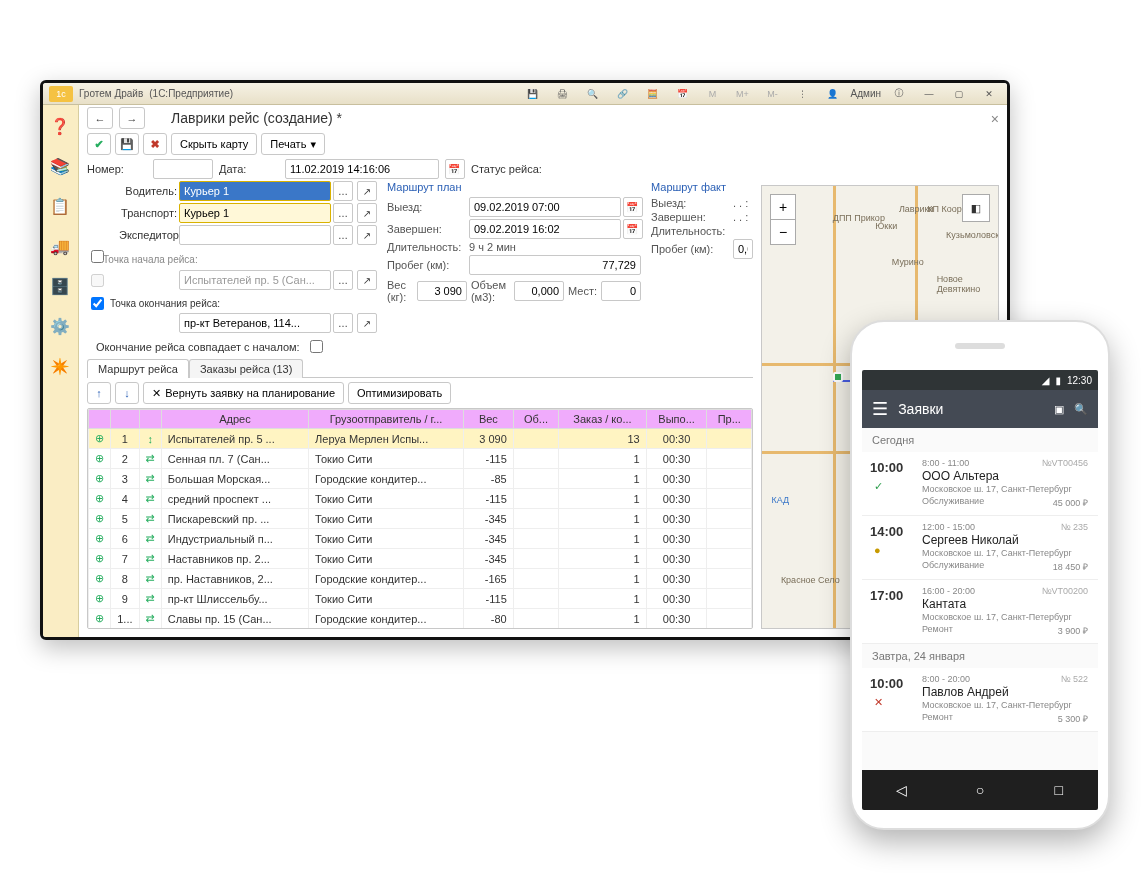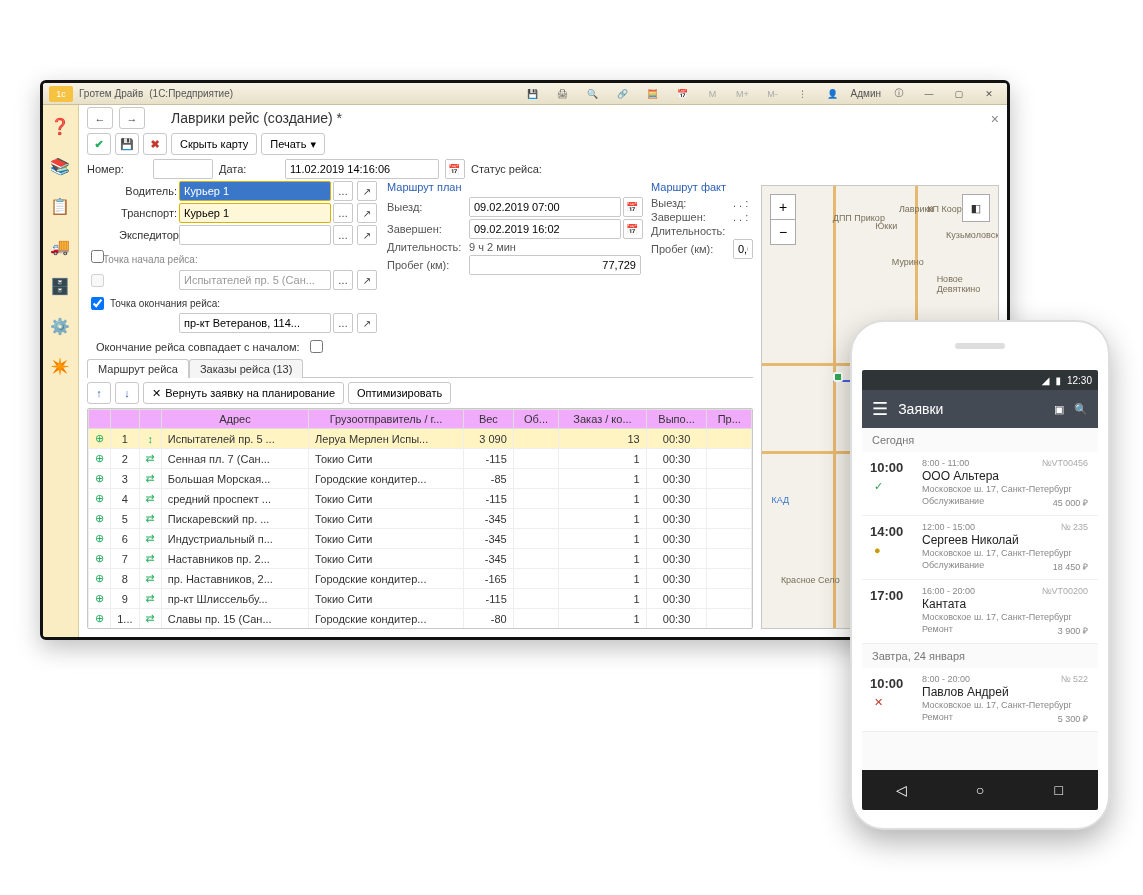--- a/index.html
+++ b/index.html
@@ -312,20 +312,28 @@
                   <input class="input" value="09.02.2019 07:00" style="">
                   <div class="mini">📅</div>
                   <span class="readonly">Завершен:</span>
                   <input class="input" value="09.02.2019 16:02" style="">
                   <div class="mini">📅</div>
                   <span class="readonly">Длительность:</span>
                   <span class="readonly" style="grid-column:2/4;">9 ч 2 мин</span>
                   <span class="readonly">Пробег (км):</span>
                   <input class="input" style="text-align: right; grid-column: 2 / 4;" value="77,729">
                 </div>
+                <div style="display:flex;gap:4px;margin-top:4px;align-items:center;">
+                  <span class="readonly">Вес (кг):</span>
+                  <input class="input" style="width: 50px; text-align: right;" value="3 090">
+                  <span class="readonly">Объем (м3):</span>
+                  <input class="input" style="width: 50px; text-align: right;" value="0,000">
+                  <span class="readonly">Мест:</span>
+                  <input class="input" style="width: 40px; text-align: right;" value="0">
+                </div>
               </div>
               <div class="plan-col">
                 <h5>Маршрут факт</h5>
                 <div class="plan-grid">
                   <span class="readonly">Выезд:</span>
                   <span class="readonly" style="grid-column:2/4;">  . .     :</span>
                   <span class="readonly">Завершен:</span>
                   <span class="readonly" style="grid-column:2/4;">  . .     :</span>
                   <span class="readonly">Длительность:</span>
                   <span style="grid-column:2/4;"></span>

